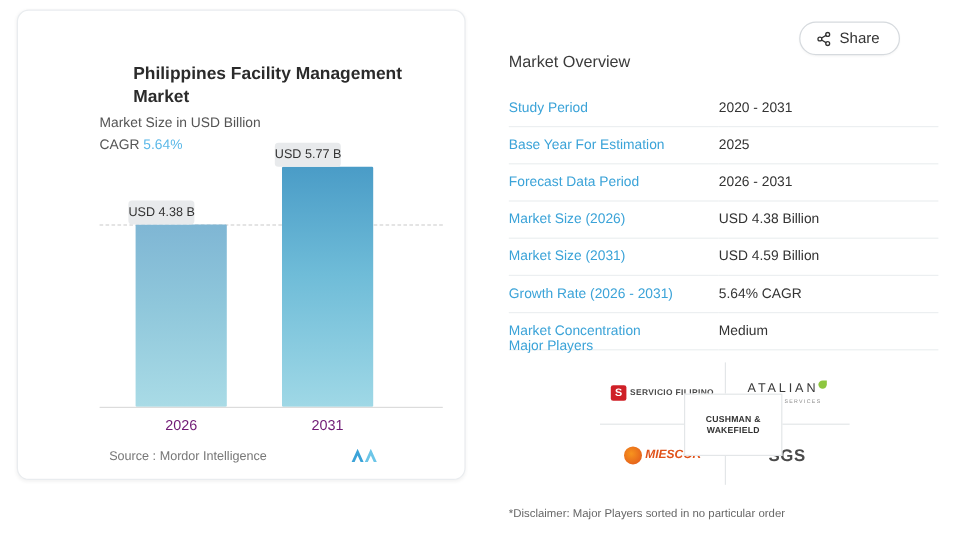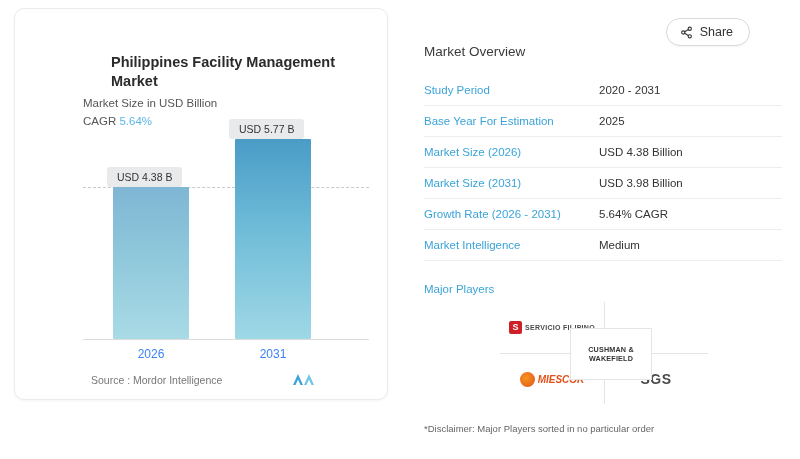--- a/index.html
+++ b/index.html
@@ -93,38 +93,38 @@
     left: 0;
     top: 48px;
     width: 286px;
     border-top: 1px dashed #c9c9c9;
   }
   .val-label {
     position: absolute;
     background: #e8eaec;
     color: #333;
     font-size: 10.5px;
-    padding: 4px 10px;
+    padding: 4px 0;
     border-radius: 3px;
     white-space: nowrap;
   }
   .val-label.v1 { left: 24px; top: 28px; }
   .val-label.v2 { left: 146px; top: -20px; }
   .axis-line {
     position: absolute;
     left: 68px;
     top: 330px;
     width: 286px;
     border-top: 1px solid #dcdcdc;
   }
   .xlabel {
     position: absolute;
     top: 338px;
     font-size: 12px;
-    color: #3b82f6;
+    color: #701a75;
     width: 76px;
     text-align: center;
   }
   .xlabel.x1 { left: 98px; }
   .xlabel.x2 { left: 220px; }
   .source {
     position: absolute;
     left: 76px;
     top: 365px;
     font-size: 10.5px;
@@ -334,52 +334,62 @@
       <tbody>
         <tr>
           <td class="ov-k">Study Period</td>
           <td class="ov-v">2020 - 2031</td>
         </tr>
         <tr>
           <td class="ov-k">Base Year For Estimation</td>
           <td class="ov-v">2025</td>
         </tr>
         <tr>
+          <td class="ov-k">Forecast Data Period</td>
+          <td class="ov-v">2026 - 2031</td>
+        </tr>
+        <tr>
           <td class="ov-k">Market Size (2026)</td>
           <td class="ov-v">USD 4.38 Billion</td>
         </tr>
         <tr>
           <td class="ov-k">Market Size (2031)</td>
-          <td class="ov-v">USD 3.98 Billion</td>
+          <td class="ov-v">USD 4.59 Billion</td>
         </tr>
         <tr>
           <td class="ov-k">Growth Rate (2026 - 2031)</td>
           <td class="ov-v">5.64% CAGR</td>
         </tr>
         <tr>
-          <td class="ov-k">Market Intelligence</td>
+          <td class="ov-k">Market Concentration</td>
           <td class="ov-v">Medium</td>
         </tr>
       </tbody>
     </table>
   </div>
 
   <div class="players-label">Major Players</div>
 
   <div class="players-box">
     <div class="vline"></div>
     <div class="hline"></div>
 
     <div class="logo-cell c1">
       <div class="sf-logo">
         <div class="sf-mark">S</div>
         <div class="sf-text">SERVICIO FILIPINO</div>
       </div>
     </div>
 
+    <div class="logo-cell c2">
+      <div class="at-logo">
+        <div class="at-top"><span>ATALIAN</span><span class="at-leaf"></span></div>
+        <div class="at-sub">GLOBAL SERVICES</div>
+      </div>
+    </div>
 
     <div class="logo-cell c3">
       <div class="mie-logo">
         <div class="mie-mark"></div>
         <div class="mie-text">MIESCOR</div>
       </div>
     </div>
 
     <div class="logo-cell c4">
       <div class="sgs-logo">SGS</div>

